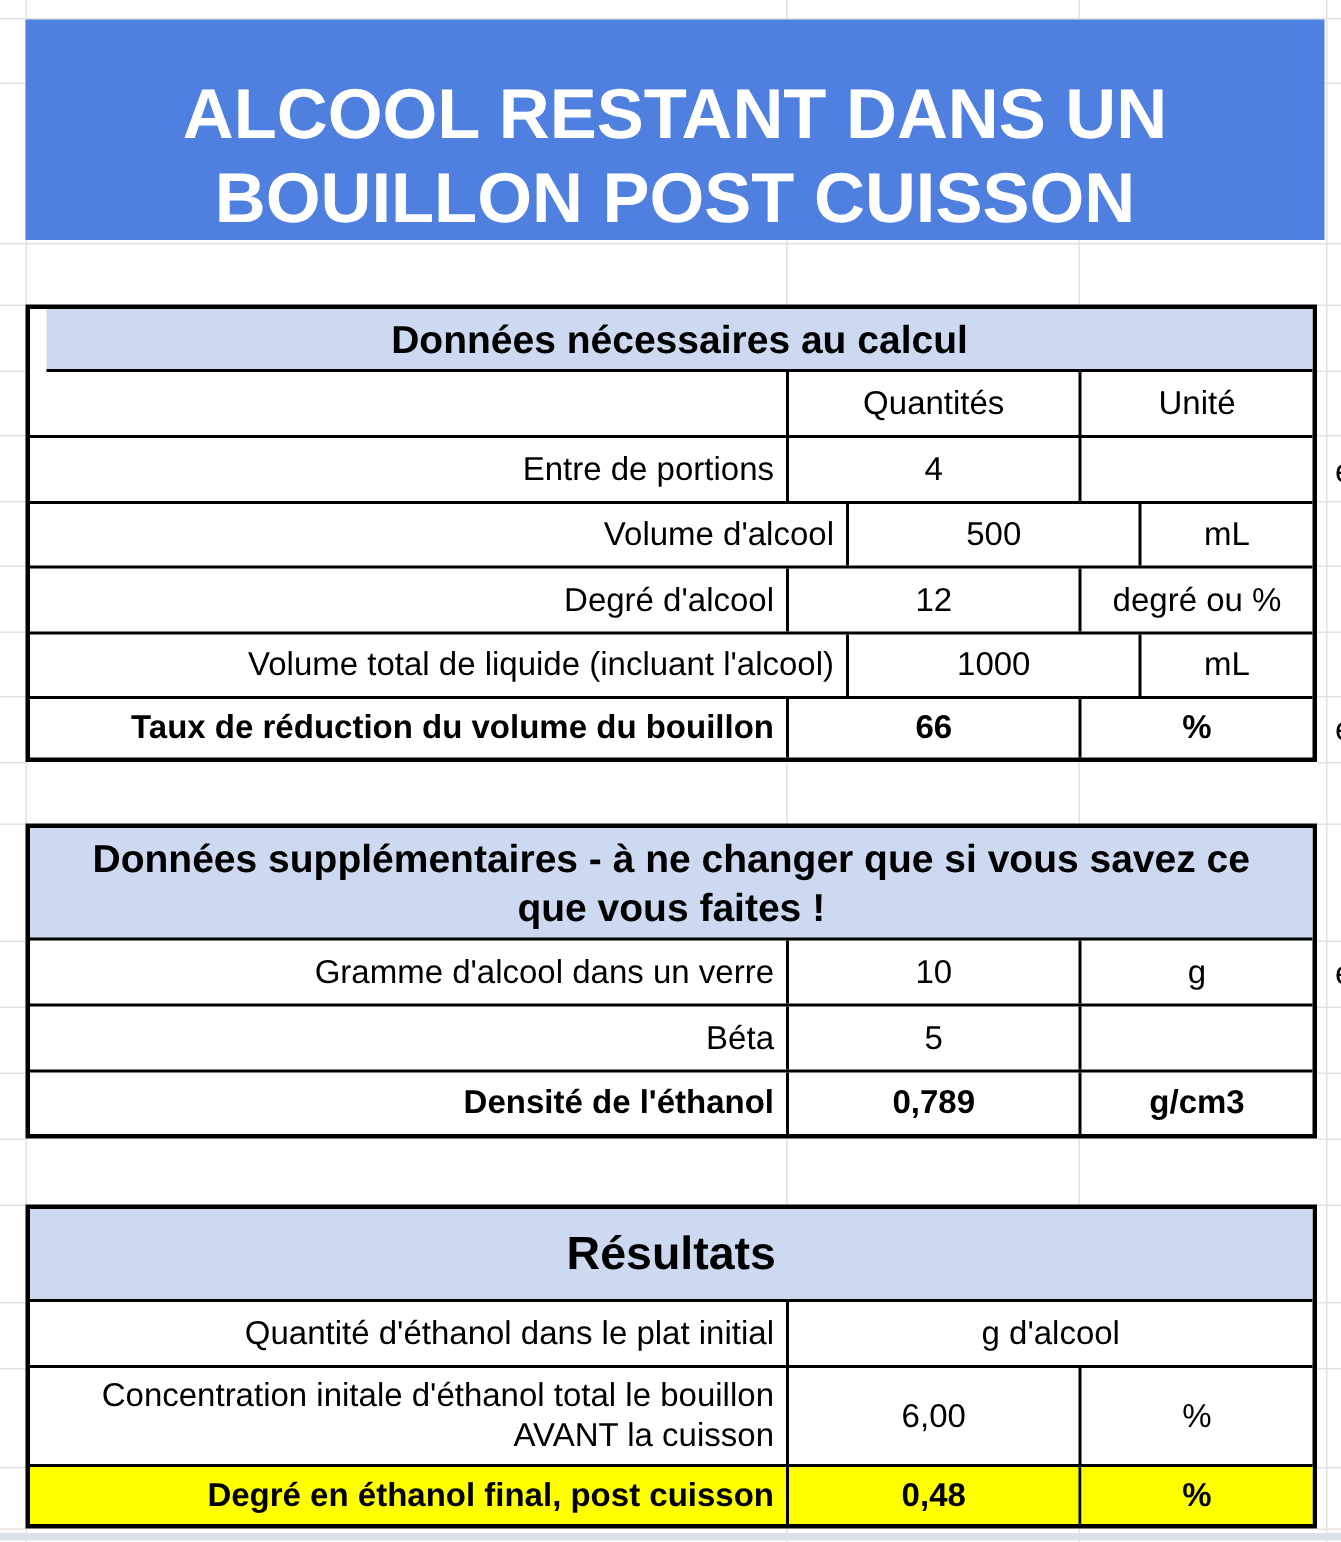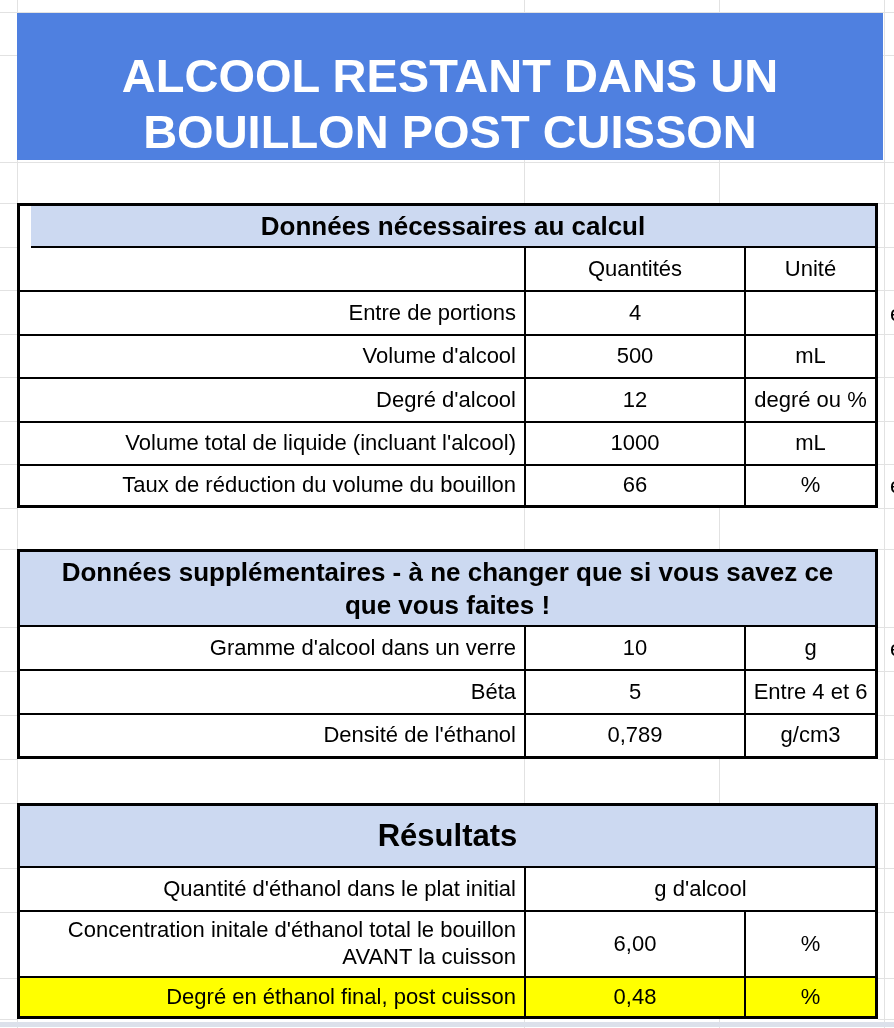--- a/index.html
+++ b/index.html
@@ -34,29 +34,29 @@
   .tbl-title{
     flex:0 0 auto;background:var(--section-header-bg,#ccd9f1);
     border-bottom:2px solid var(--table-border,#000);
     display:flex;align-items:center;justify-content:center;text-align:center;
     font-weight:bold;font-size:26px;line-height:1.25;box-sizing:border-box;
   }
   #tbl-inputs  .tbl-title{height:42px;margin-left:11px;}
   #tbl-advanced .tbl-title{height:75px;padding:0 40px;}
   #tbl-results .tbl-title{height:62px;font-size:31px;}
   .row{display:flex;flex:0 0 auto;border-bottom:2px solid var(--table-border,#000);box-sizing:border-box;}
-  .row:last-child{border-bottom:none;flex:1 1 auto;}
-  .h43{height:43px;} .h44{height:44px;} .h66{height:66px;}
+  .row:last-child{border-bottom:none;flex:1 1 auto;font-weight:bold;}
+  .h43{height:43px;padding-left:40px;} .h44{height:44px;} .h66{height:66px;}
   .cell{
     display:flex;align-items:center;box-sizing:border-box;
     font-size:22px;line-height:1.22;color:var(--body-text,#000);
   }
   .c-label{width:506px;justify-content:flex-end;text-align:right;padding-right:8px;
            border-right:2px solid var(--table-border,#000);}
-  .c-qty{width:220px;justify-content:center;text-align:center;
+  .c-qty{width:195px;justify-content:center;text-align:center;
          border-right:2px solid var(--table-border,#000);}
   .c-unit{flex:1;justify-content:center;text-align:right;}
   .highlight .cell{background:var(--highlight-row-bg,#ffff00);}
   
   .bottom-strip{position:absolute;left:0;top:1022px;width:894px;height:5px;
                 background:var(--bottom-strip,#dce1eb);z-index:1;}
   .edge-frag{position:absolute;left:890px;width:4px;height:24px;overflow:hidden;
              font-size:22px;line-height:24px;color:#000;z-index:1;}
 </style>
 </head>
@@ -137,21 +137,20 @@
 <div class="tbl" id="tbl-advanced">
   <div class="tbl-title">Données supplémentaires - à ne changer que si vous savez ce que vous faites !</div>
   <div class="row h44">
     <div class="cell c-label">Gramme d'alcool dans un verre</div>
     <div class="cell c-qty">10</div>
     <div class="cell c-unit">g</div>
   </div>
   <div class="row h44">
     <div class="cell c-label">Béta</div>
     <div class="cell c-qty">5</div>
-    <div class="cell c-unit">Entre 4 et 6</div>
   </div>
   <div class="row">
     <div class="cell c-label">Densité de l'éthanol</div>
     <div class="cell c-qty">0,789</div>
     <div class="cell c-unit">g/cm3</div>
   </div>
 </div>
 
 <div class="tbl" id="tbl-results">
   <div class="tbl-title">Résultats</div>

